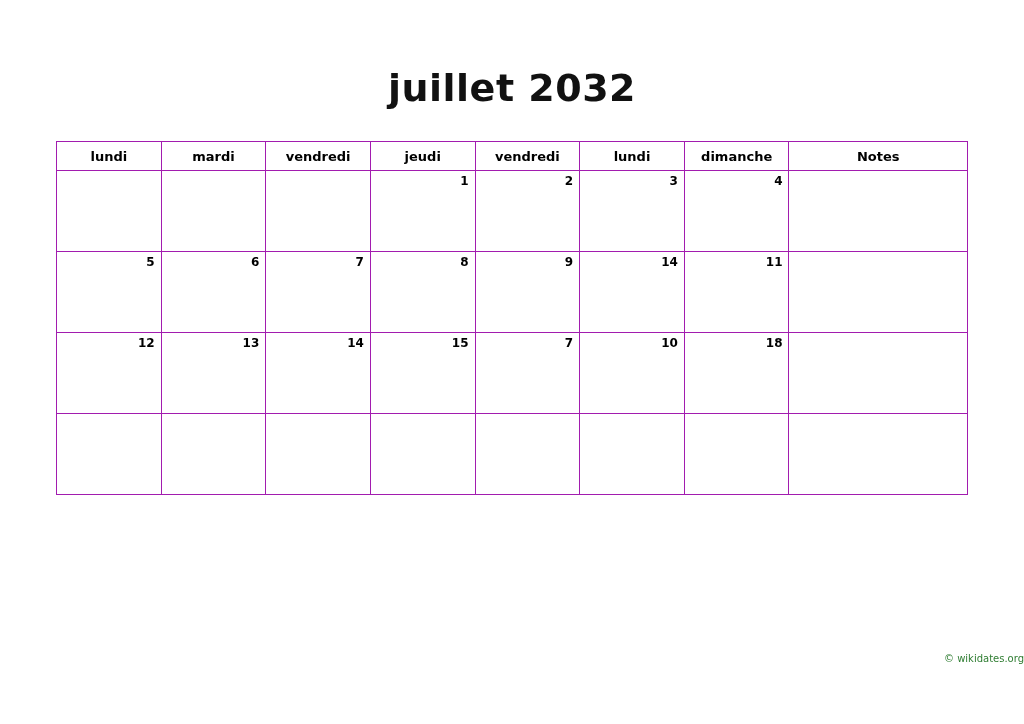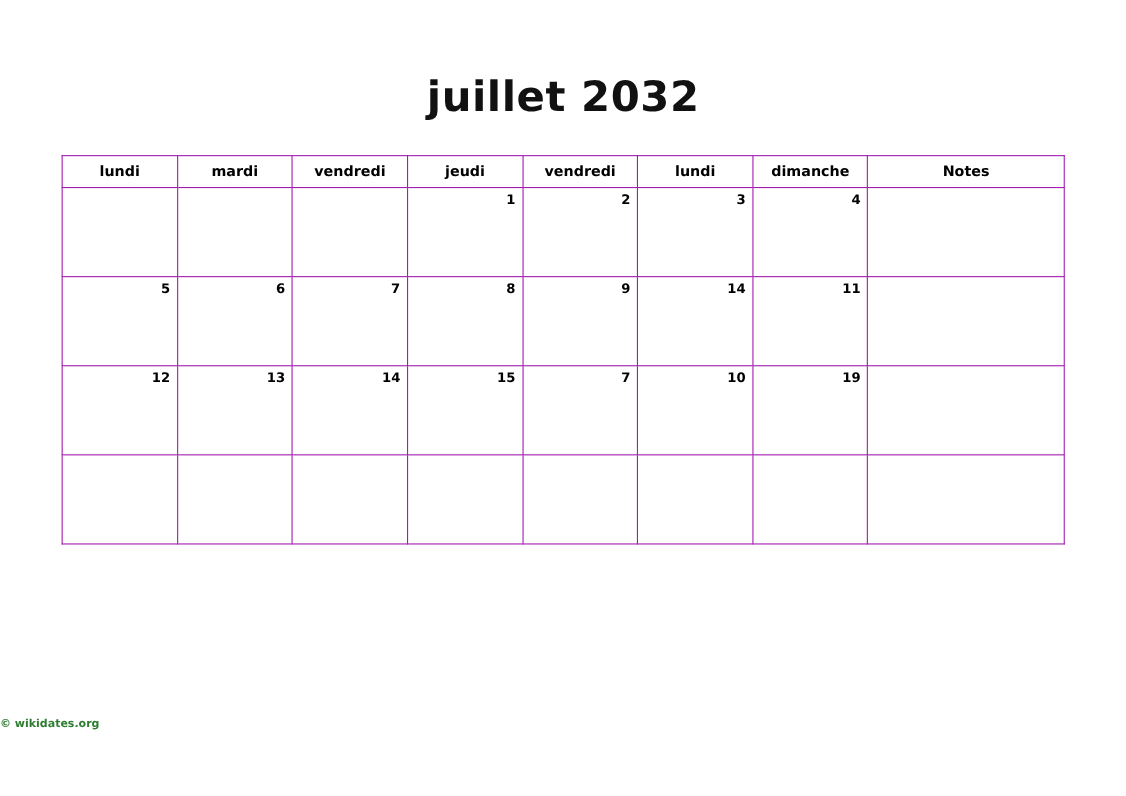--- a/index.html
+++ b/index.html
@@ -69,24 +69,23 @@
     line-height: 14px;
   }
   td.notes-cell {
     background: #ffffff;
   }
   .credit {
     position: absolute;
     left: 0;
     right: 0;
     top: 653px;
-    text-align: left;
+    text-align: right;
     font-size: 10px;
     color: #2f7d32;
-    font-weight: bold;
   }
 </style>
 </head>
 <body>
 
 <div class="page">
 
   <h1 class="title">juillet 2032</h1>
 
   <div class="calendar-wrap">
@@ -175,21 +174,21 @@
           <td class="day-cell">
               <span class="day-num">15</span>
             </td>
           <td class="day-cell">
               <span class="day-num">7</span>
             </td>
           <td class="day-cell">
               <span class="day-num">10</span>
             </td>
           <td class="day-cell">
-              <span class="day-num">19</span>
+              <span class="day-num">18</span>
             </td>
           <td class="notes-cell"></td>
         </tr>
         <tr>
           <td class="day-cell">
               <span class="day-num"></span>
             </td>
           <td class="day-cell">
               <span class="day-num"></span>
             </td>

